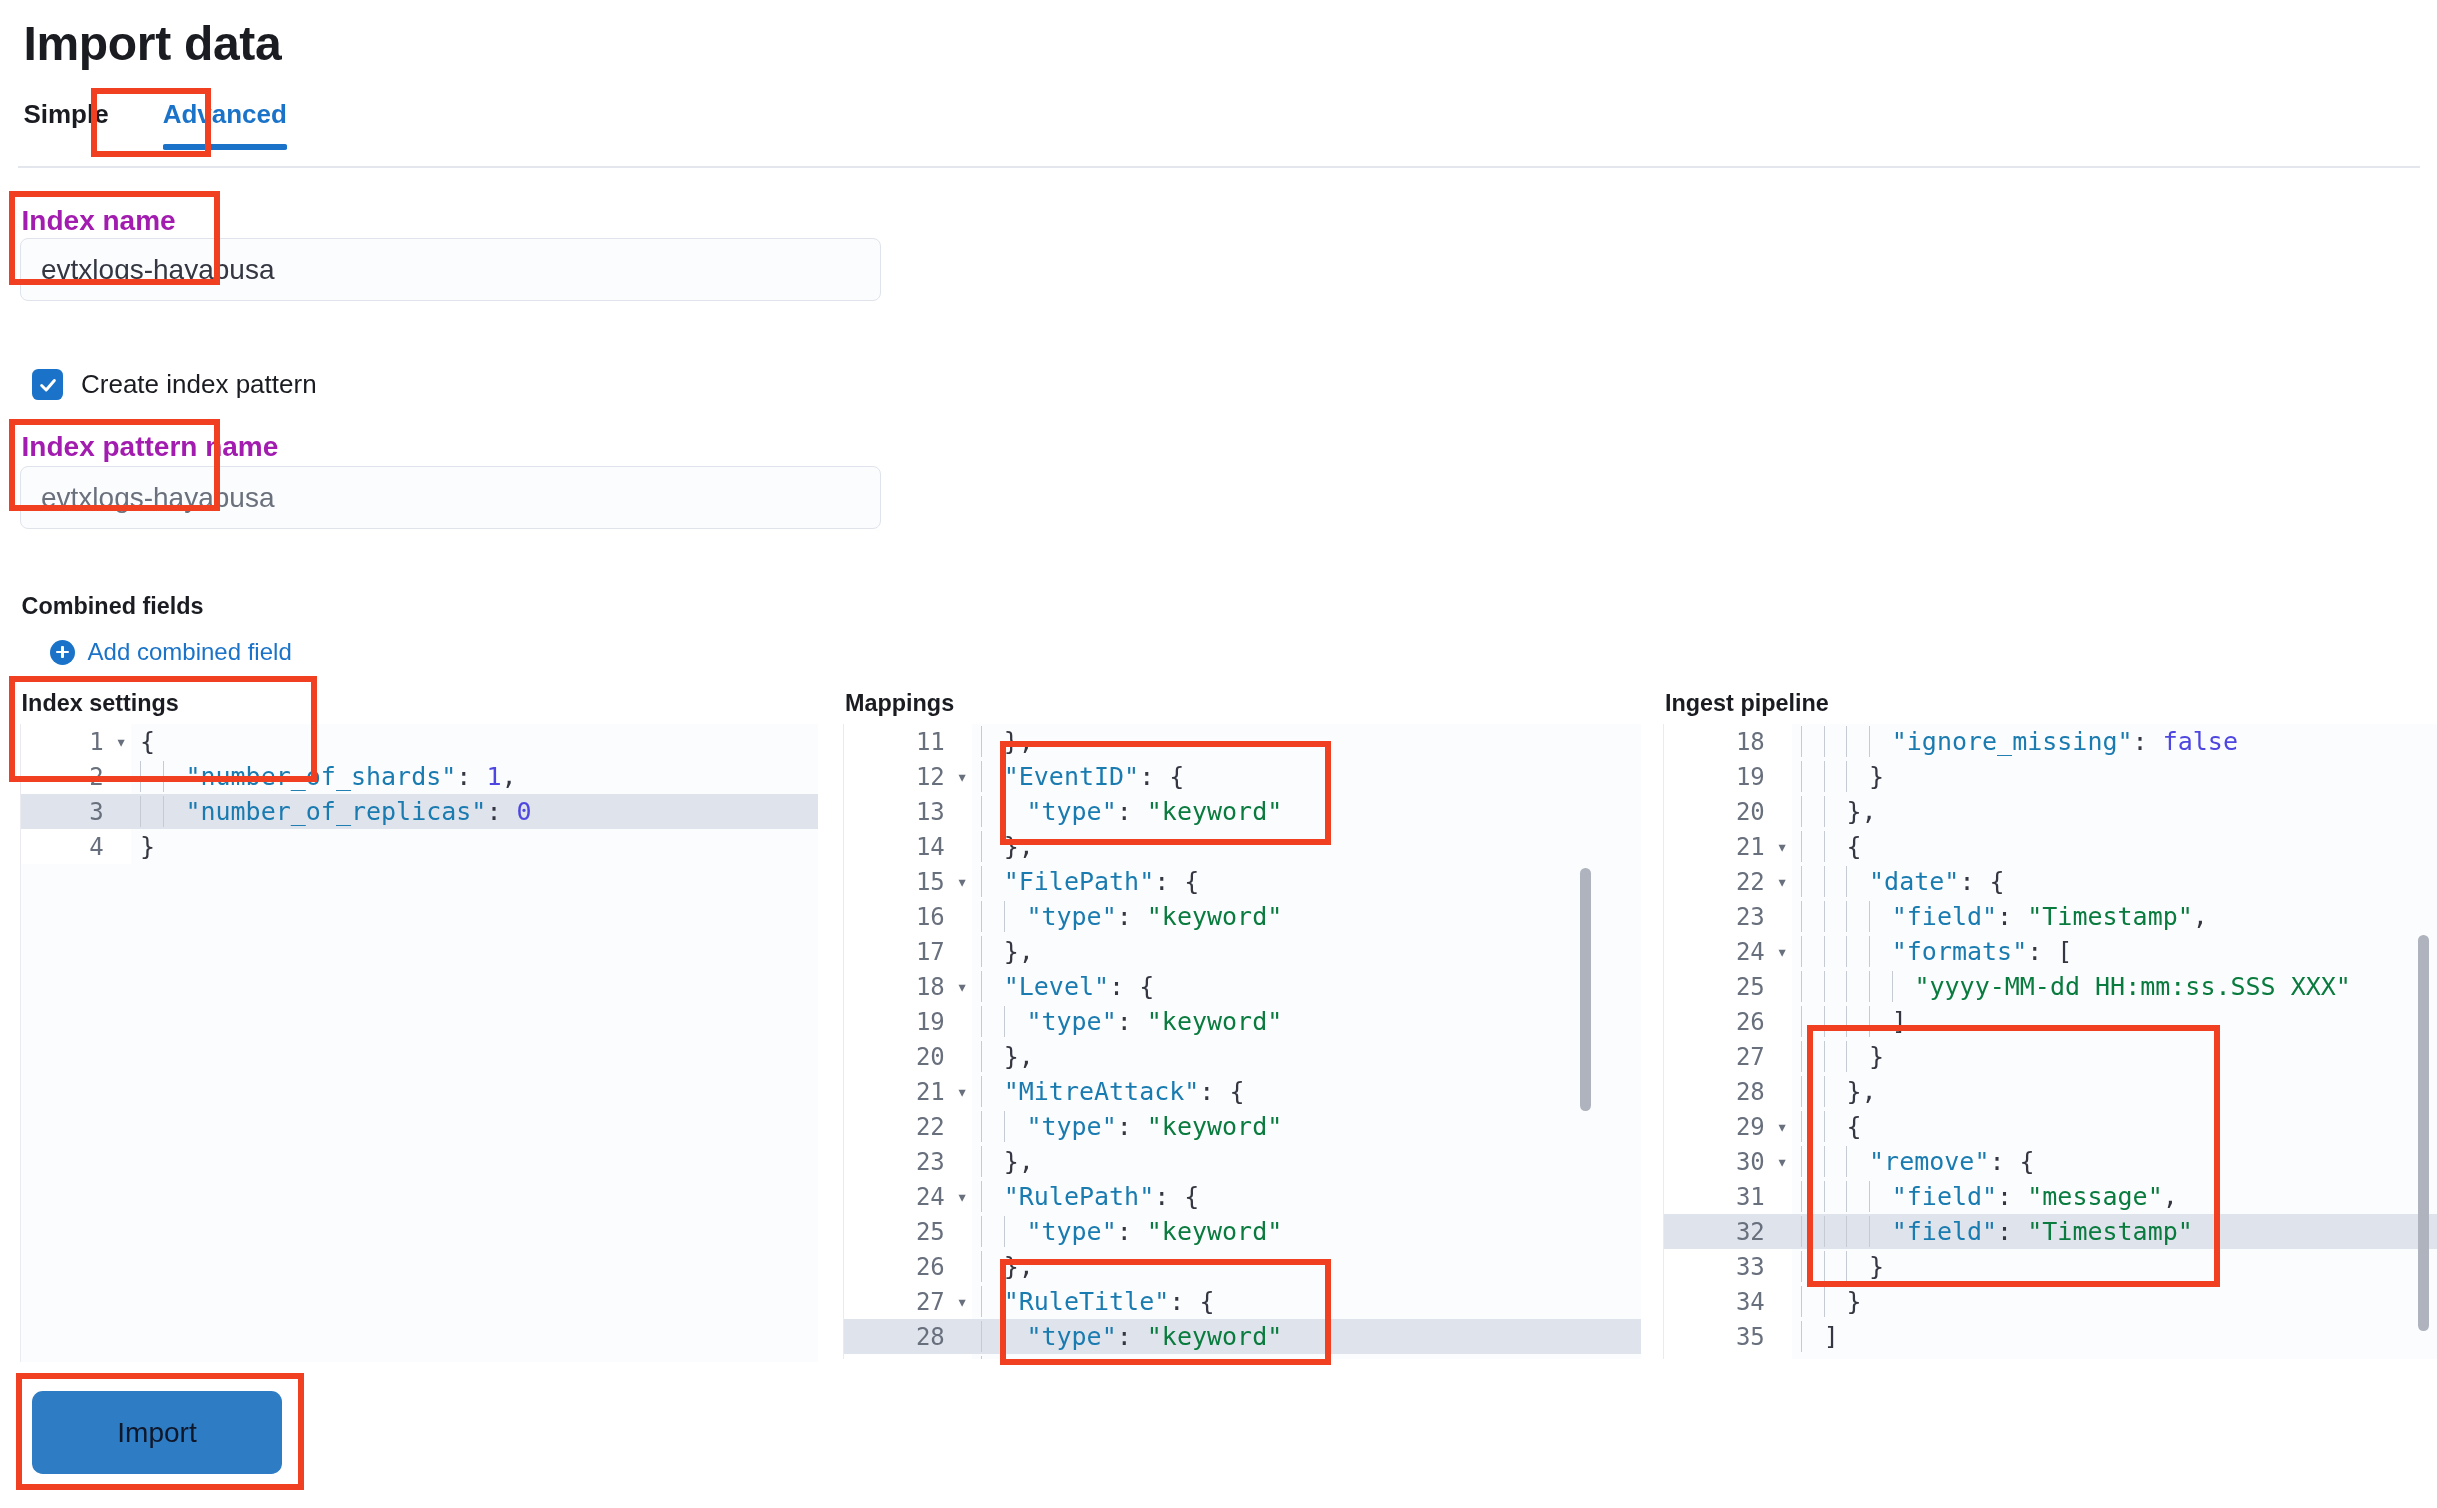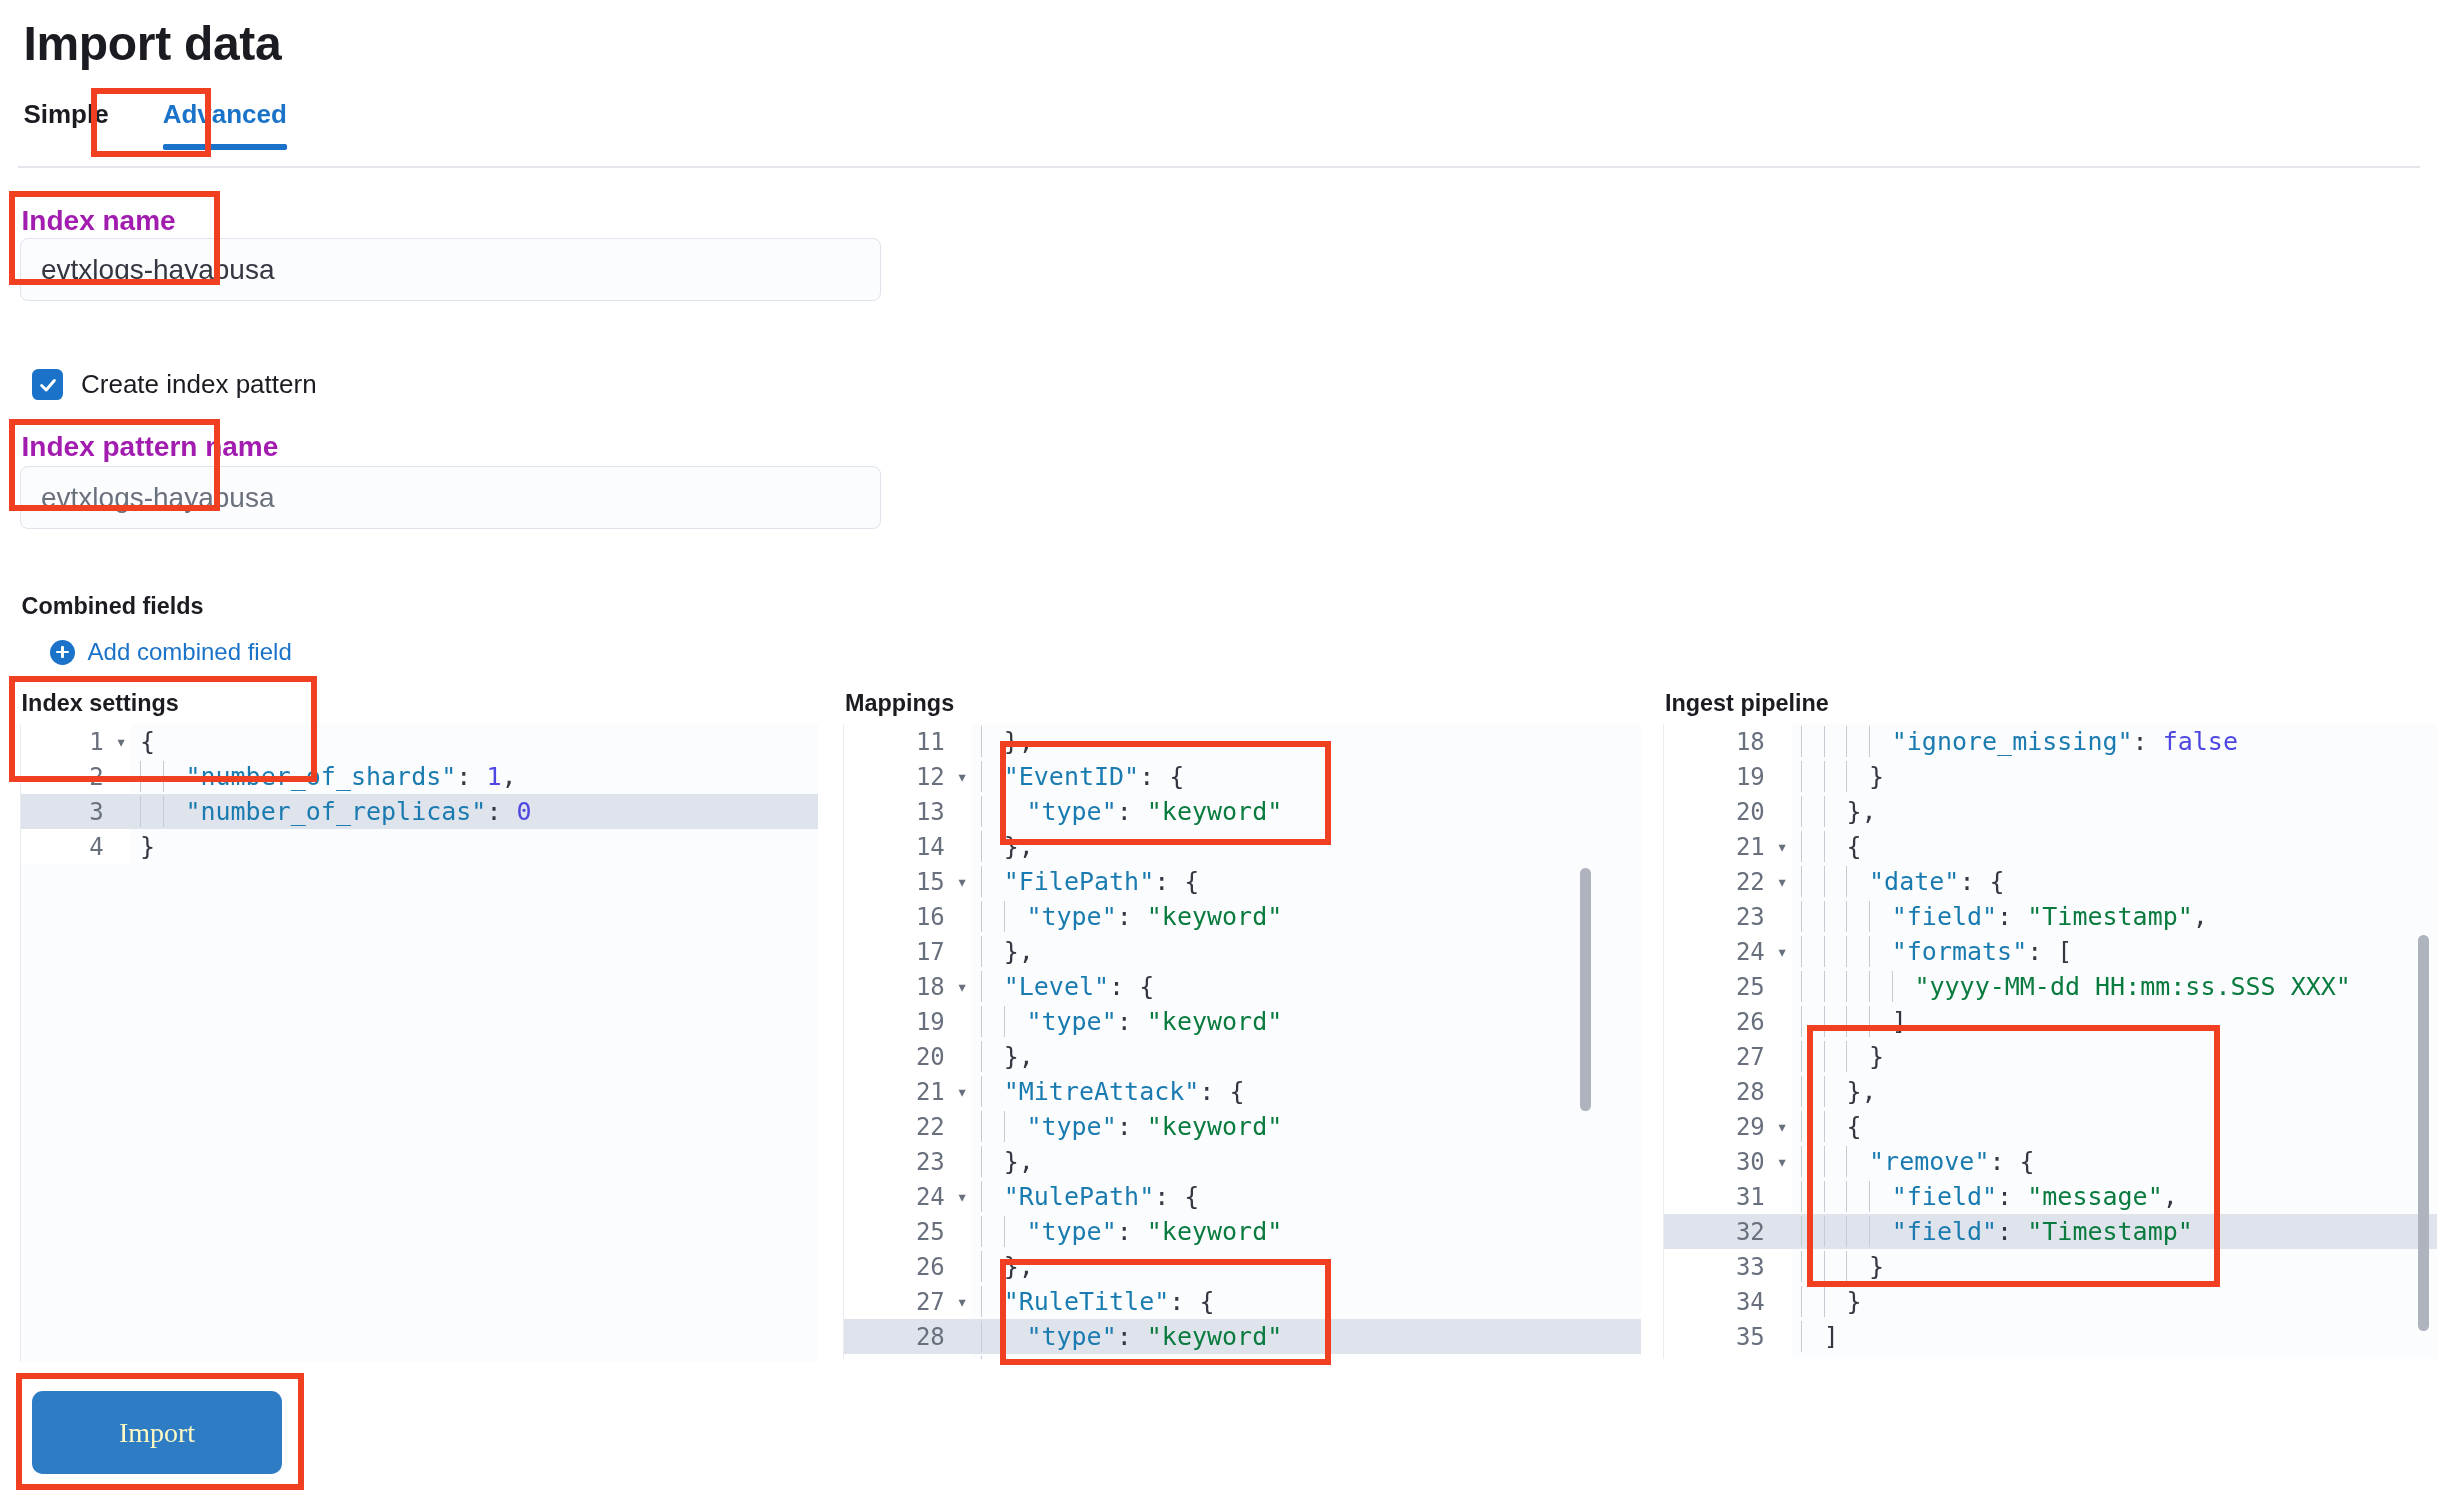--- a/index.html
+++ b/index.html
@@ -113,21 +113,21 @@
 
   
   .vscroll {
     position:absolute; width:10.8px; border-radius:5.4px; background:#aeb3bd;
   }
 
   
   #import-button {
     position:absolute; left:32px; top:1391px; width:250px; height:83px;
     background:#2e7cc4; border:none; border-radius:10.8px; cursor:pointer;
-    color:#fef9c3; font-size:28px; font-family:Liberation Serif, serif;
+    color:#0f172a; font-size:28px; font-family:Liberation Sans, sans-serif;
     display:flex; align-items:center; justify-content:center;
   }
 
   
   .anno {
     position:absolute; border:6.3px solid #f03f21; pointer-events:none;
     background:transparent;
   }
 </style>
 </head>

